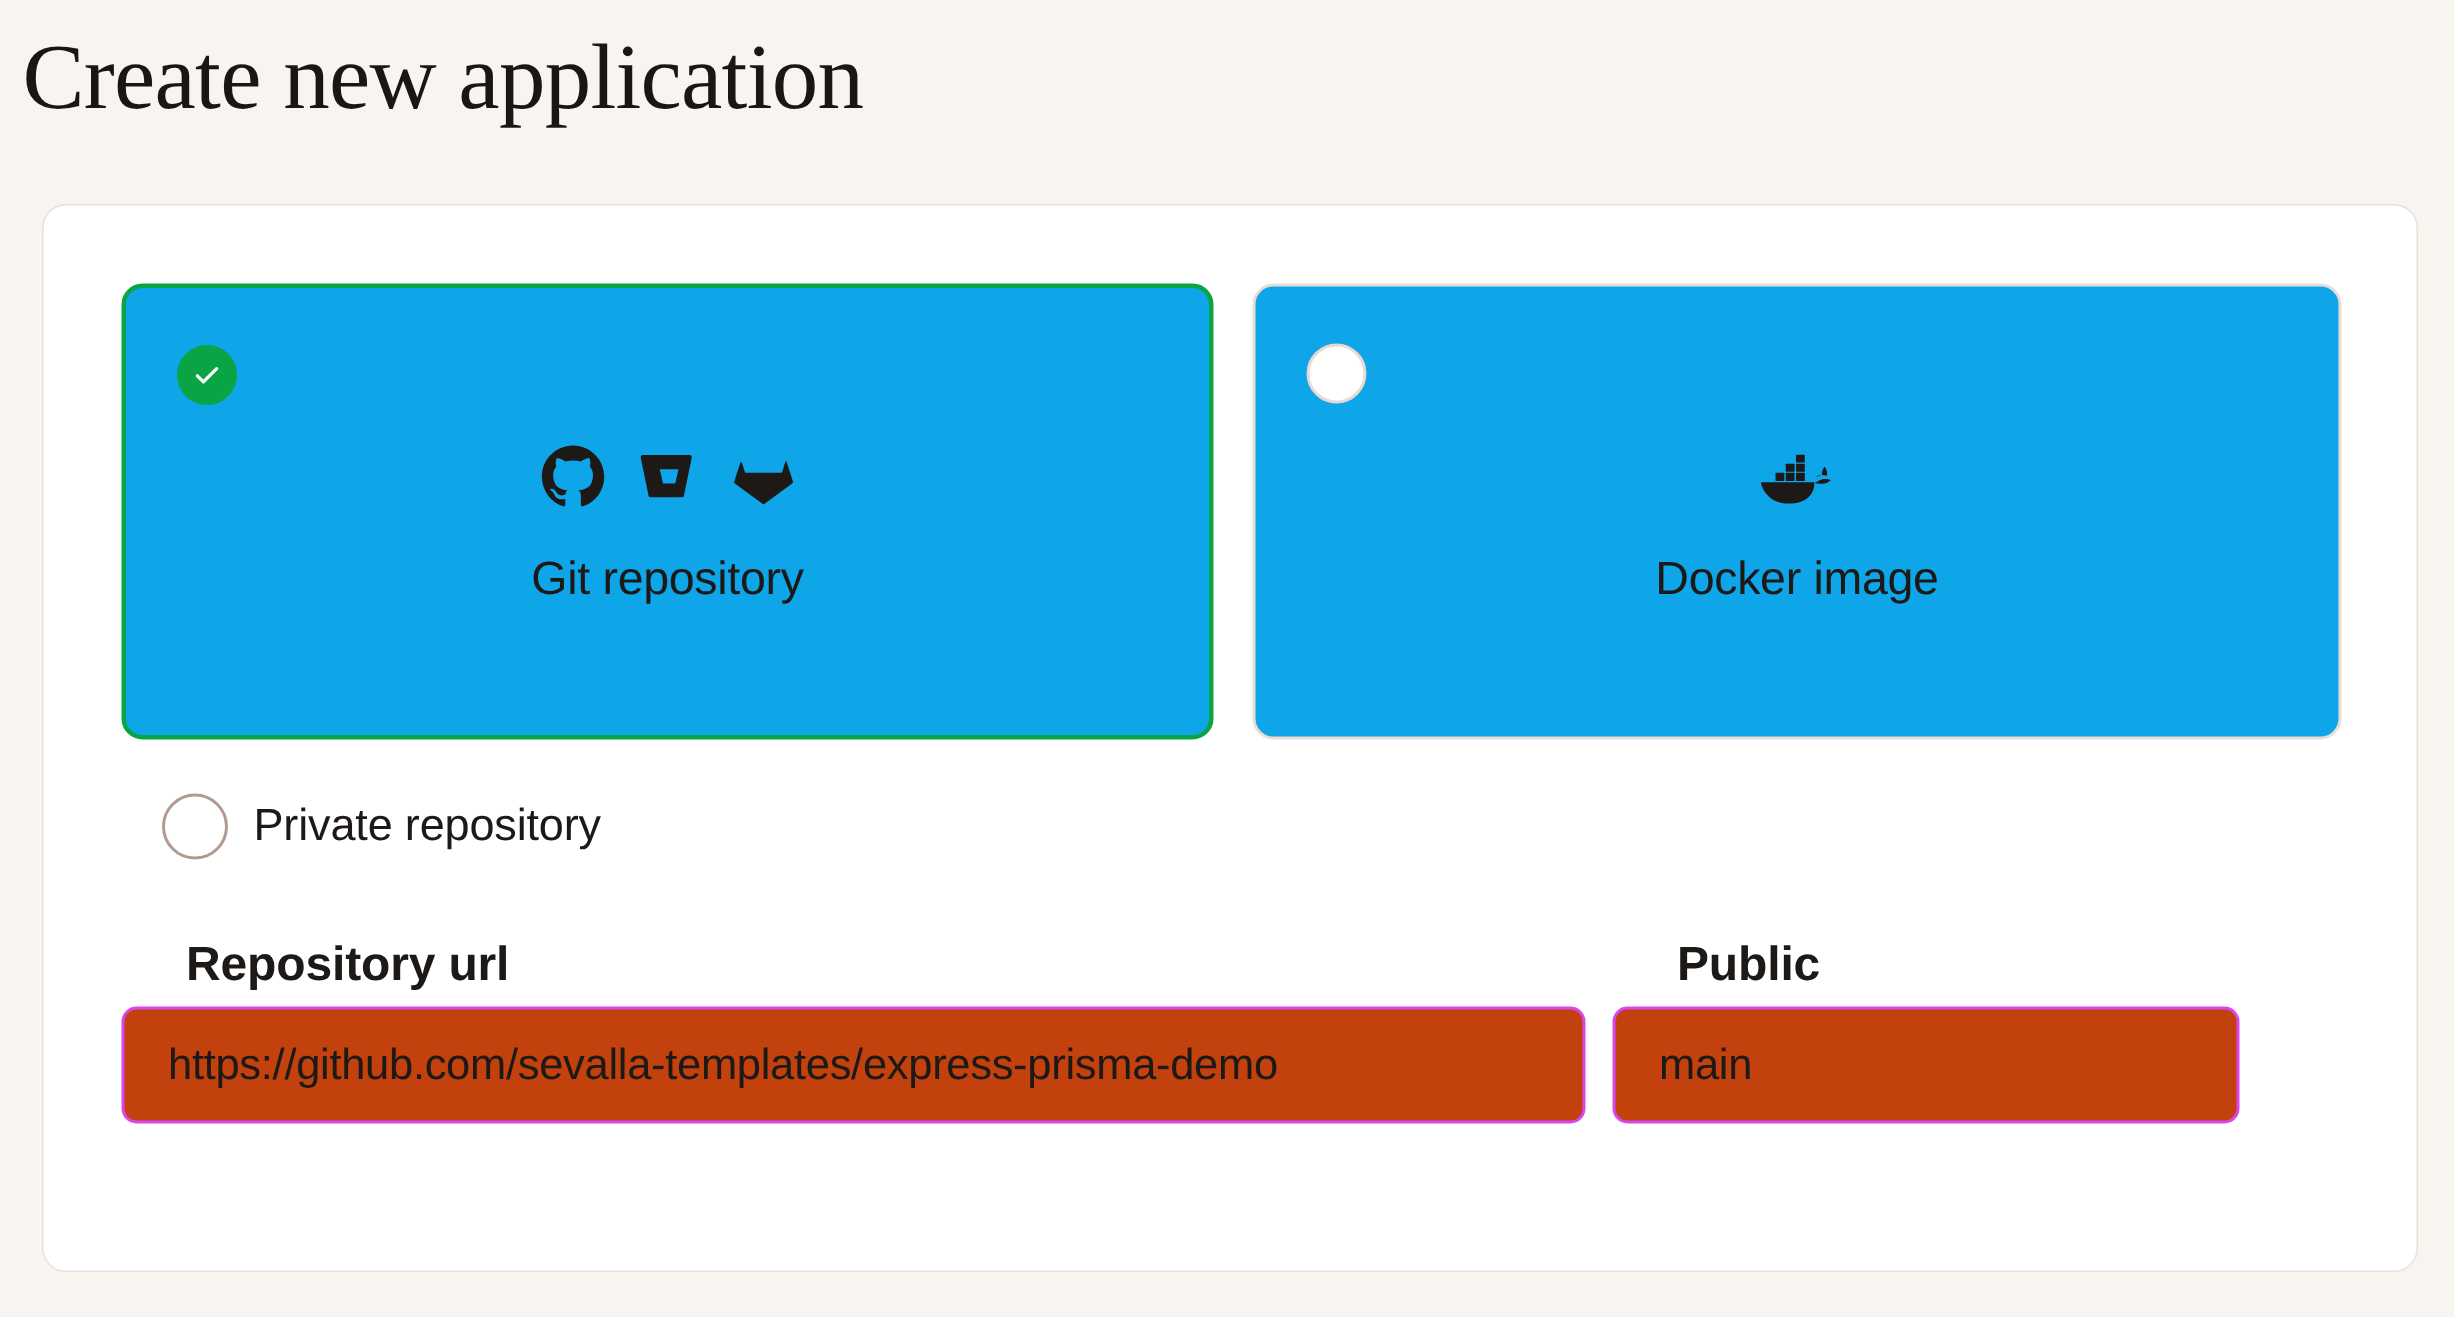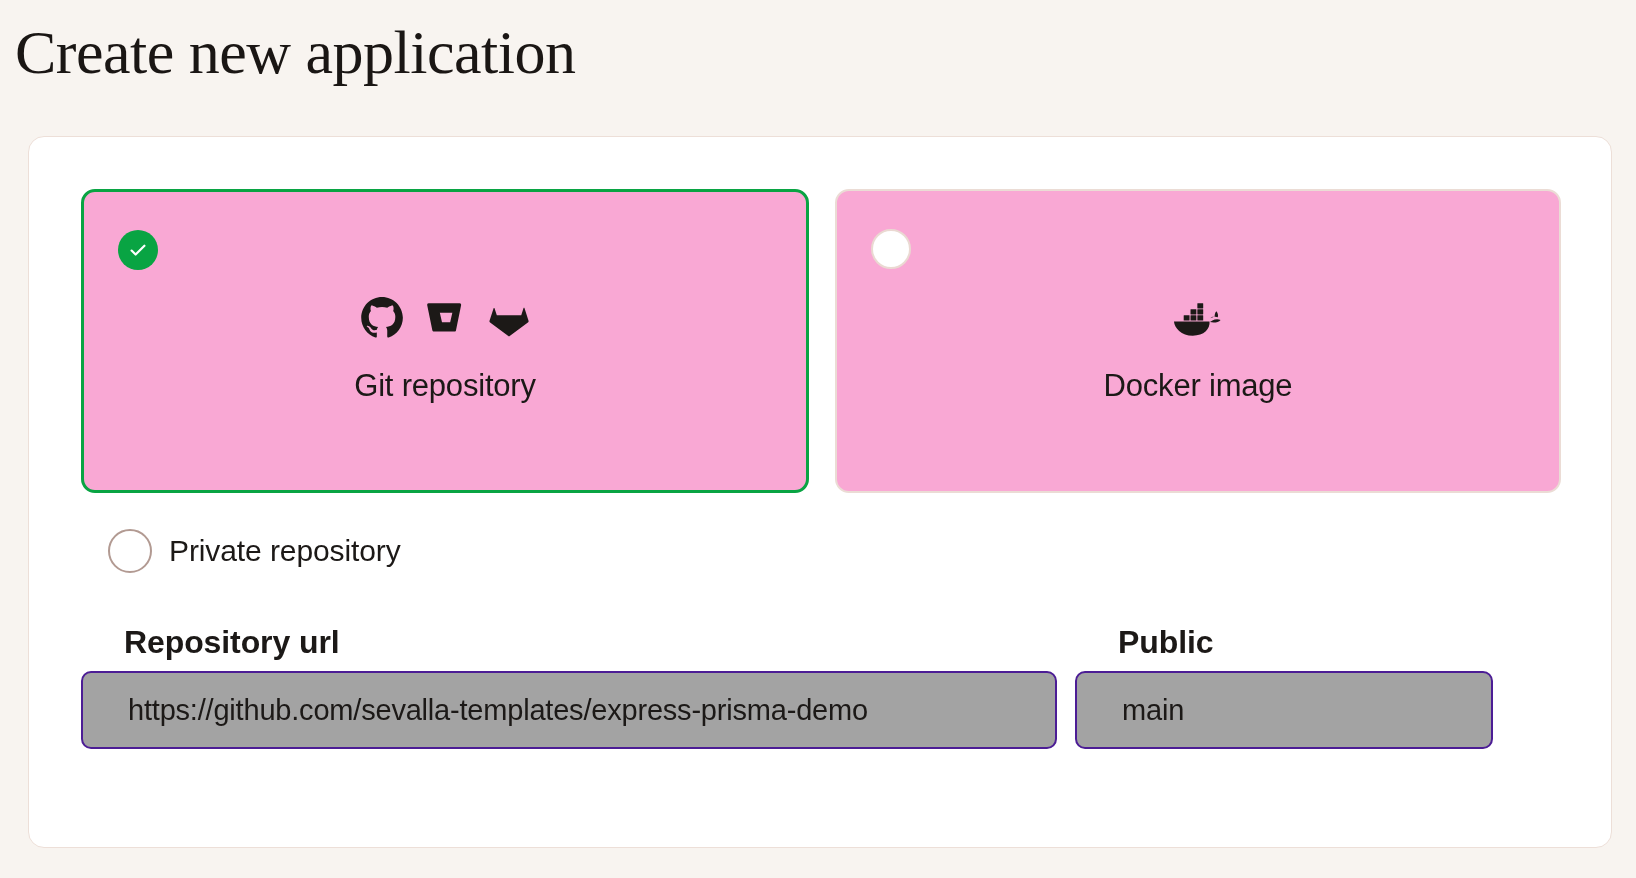--- a/index.html
+++ b/index.html
@@ -57,21 +57,21 @@
     top: 52px;
     width: 1480px;
     height: 304px;
     display: flex;
     gap: 26px;
   }
 
   .source-card {
     position: relative;
     flex: 1 1 0;
-    background: #f9a8d4;
+    background: #0ea5e9;
     border-radius: 14px;
     cursor: pointer;
   }
 
   .source-card.selected {
     border: 3px solid #09a443;
   }
 
   .source-card.unselected {
     border: 2.5px solid #ebdcd5;
@@ -215,28 +215,28 @@
     font-weight: 700;
     color: #1c1917;
     letter-spacing: -0.1px;
     padding-left: 2px;
     margin-left: 41px;
   }
 
   .field-input {
     width: 100%;
     height: 78px;
-    border: 2px solid #4c1d95;
+    border: 2px solid #d946ef;
     border-radius: 10px;
-    background: #a3a3a3;
+    background: #c2410c;
     font-family: "Liberation Sans", sans-serif;
     font-size: 29px;
     line-height: 34px;
     color: #1c1917;
-    padding: 0 45px;
+    padding: 0 29px;
     letter-spacing: -0.2px;
     outline: none;
   }
 
   .field-input::placeholder { color: #9c8e88; }
 </style>
 </head>
 <body>
 
 <div class="page">

